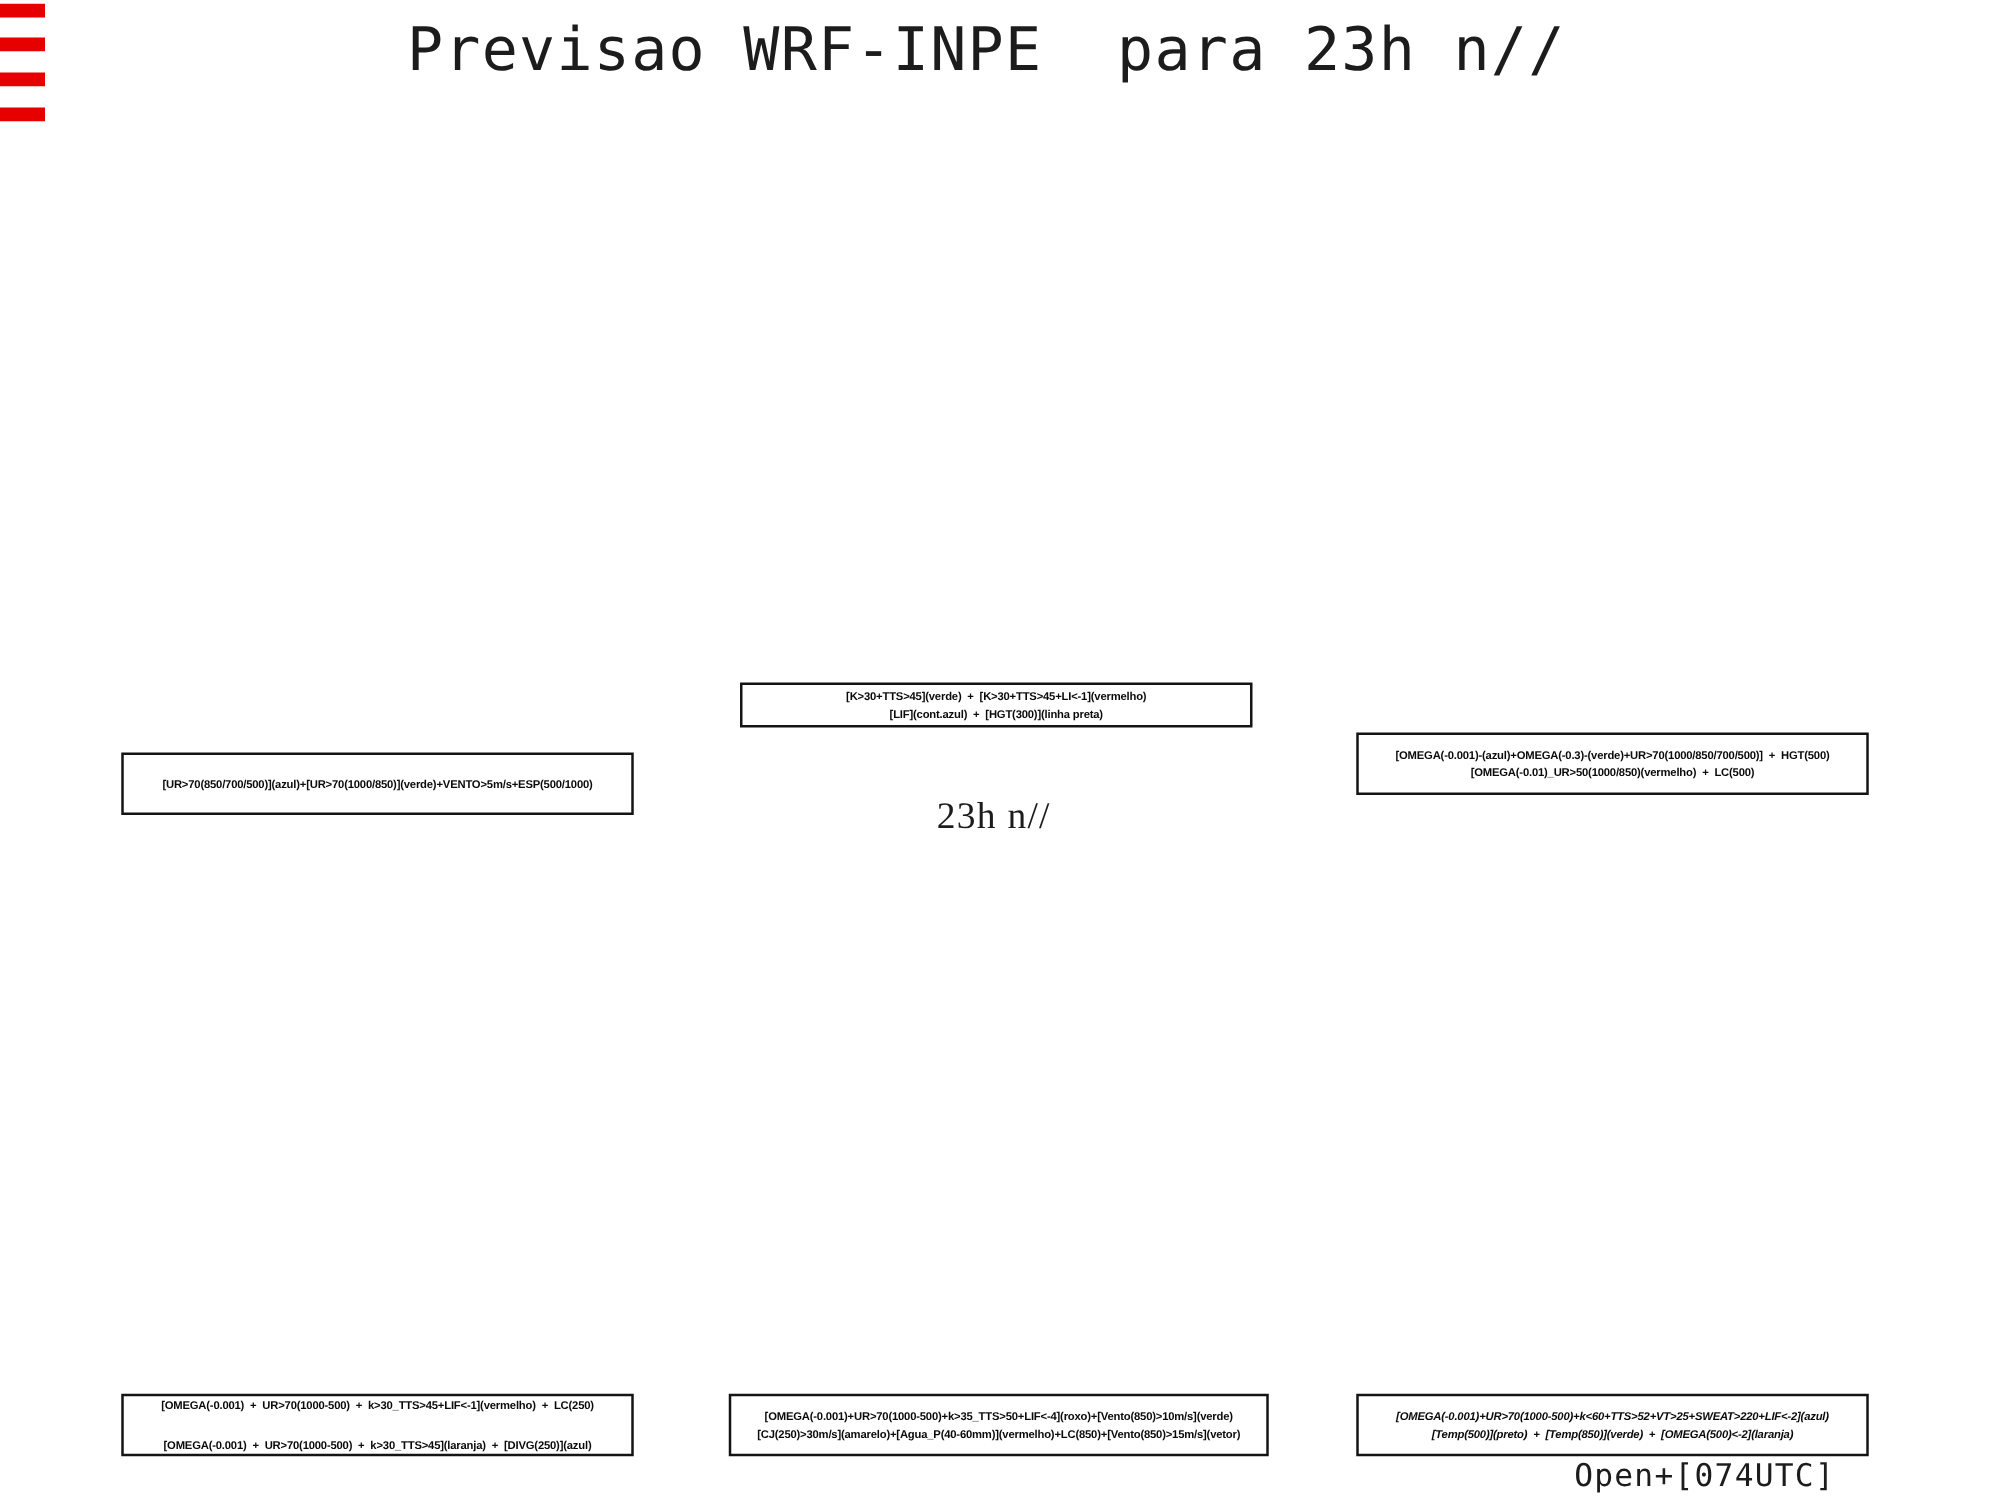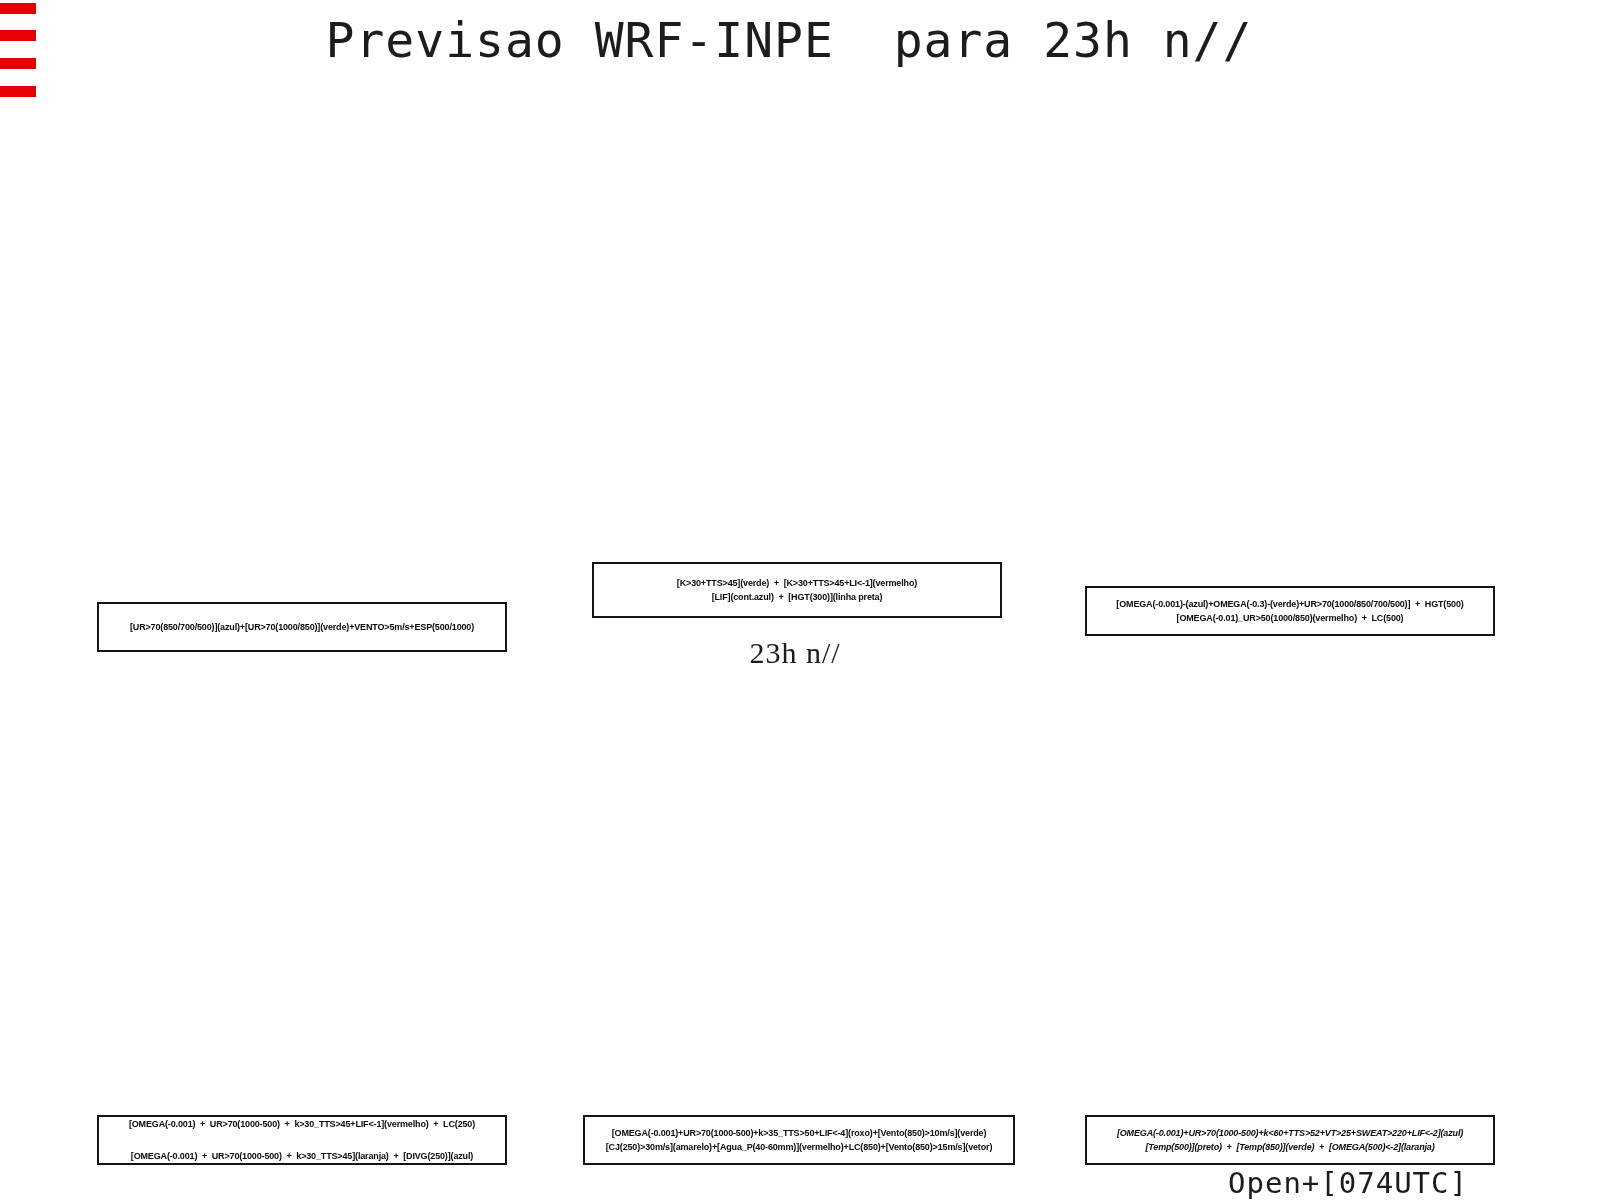--- a/index.html
+++ b/index.html
@@ -16,37 +16,37 @@
   .page-title {
     position:absolute; left:0; top:12px; width:1554px;
     text-align:center; font-size:48px; letter-spacing:1px;padding-left:12px;
   }
   .center-label {
     position:absolute; left:595px; top:636px; width:400px;
     text-align:center; font-size:30px; letter-spacing:1px;font-family:Liberation Serif, serif;
   }
   .footer-label {
     position:absolute; right:132px; top:1166px;
-    font-size:29px; letter-spacing:1px;
+    font-size:25px; letter-spacing:1px;
   }
   .legend-box {
     position:absolute; box-sizing:border-box;
     border:2px solid #141414; background:#ffffff;
     display:flex; flex-direction:column; justify-content:center; align-items:center;
   }
   .legend-box .line {
     font-family:"Liberation Sans", sans-serif;
     font-weight:700; font-size:9px; line-height:14px;
     letter-spacing:-0.15px; color:#0a0a0a;
     white-space:pre; text-align:center;
   }
   .legend-box .line:empty { display:none; }
 
   .box-t1 { left:97px;  top:566px;  width:410px; height:50px;margin-top:36px; }
-  .box-t2 { left:592px; top:562px;  width:410px; height:56px;align-items:center; }
+  .box-t2 { left:592px; top:546px;  width:410px; height:36px;align-items:center; }
   .box-t3 { left:1085px;top:566px;  width:410px; height:50px;margin-top:20px; }
   .box-b1 { left:97px;  top:1115px; width:410px; height:50px;justify-content:space-between; }
   .box-b2 { left:583px; top:1115px; width:432px; height:50px; }
   .box-b3 { left:1085px;top:1115px; width:410px; height:50px;font-style:italic; }
 
   .red-marks { position:absolute; left:0; top:0; width:40px; height:110px; }
   .red-mark {
     position:absolute; left:0; width:36px; height:11px;
     background: var(--marks-red, #e60000);
   }

